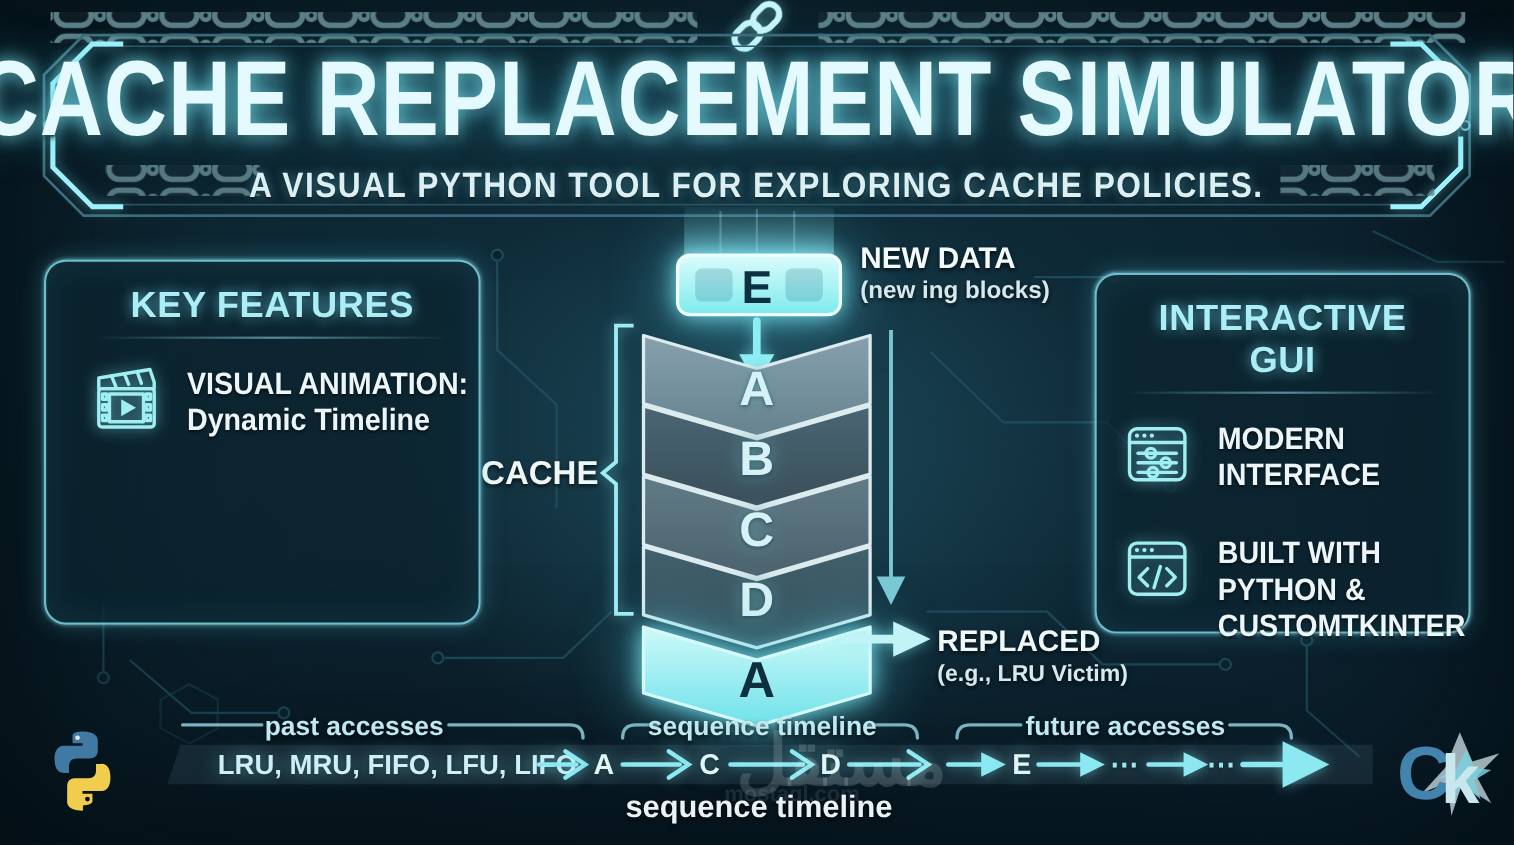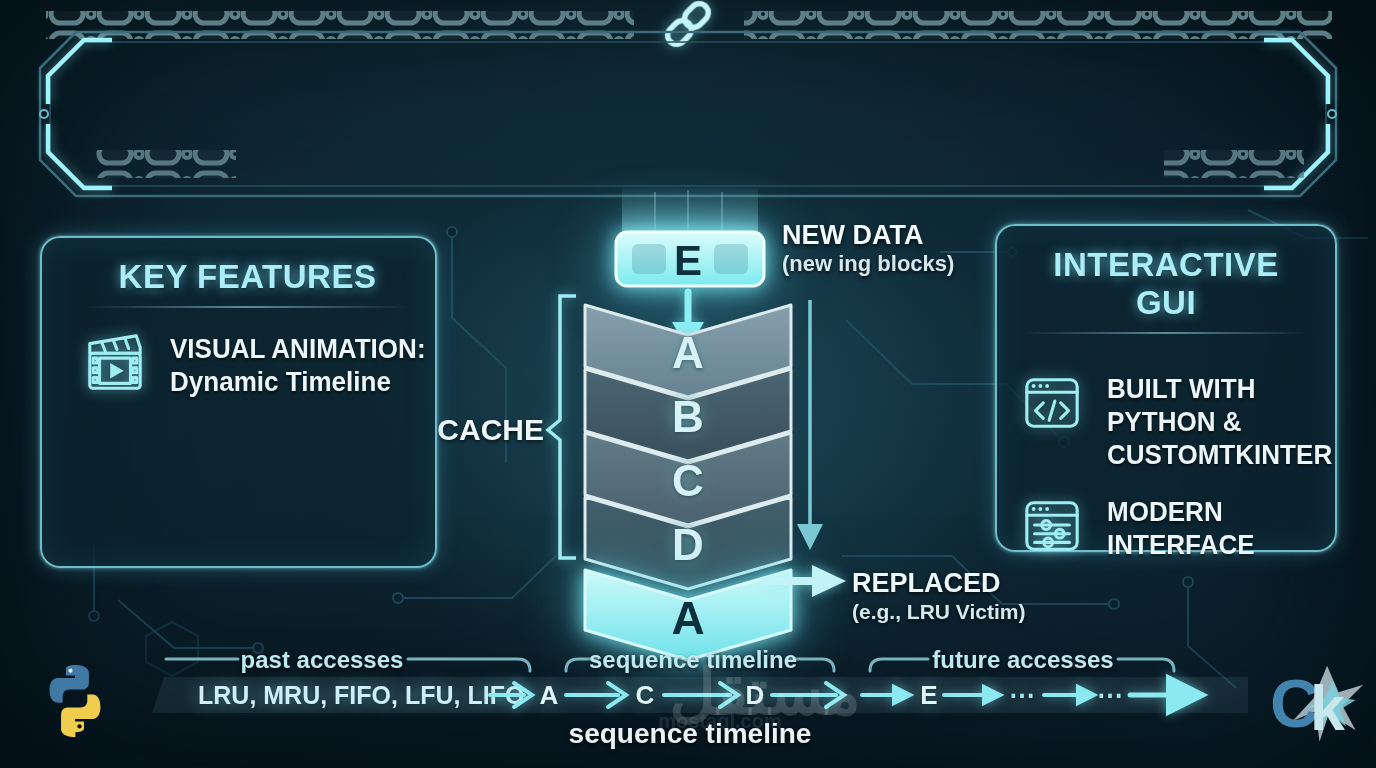--- a/index.html
+++ b/index.html
@@ -25,21 +25,21 @@
     text-shadow:0 0 18px rgba(125,235,248,.85),0 0 44px rgba(80,205,235,.5),0 3px 4px rgba(0,0,0,.65);}
   .subtitle{margin-top:12px;font-size:32px;font-weight:bold;color:#dcf0f4;letter-spacing:1.5px;
     transform:scaleX(.9);white-space:nowrap;
     text-shadow:0 0 10px rgba(110,220,240,.45),0 2px 3px rgba(0,0,0,.7);}
 
   .panel{position:absolute;z-index:3;border:2.5px solid rgba(127,217,230,.85);border-radius:20px;
     background:rgba(12,36,48,.78);
     box-shadow:0 0 22px rgba(90,200,225,.28),0 0 4px rgba(150,235,248,.6),inset 0 0 34px rgba(80,190,215,.12);
     padding:14px 22px;box-sizing:border-box;}
   .panel.left{left:40px;top:236px;width:397px;height:332px;padding-left:40px;}
-  .panel.right{left:995px;top:224px;width:342px;height:328px;}
+  .panel.right{left:995px;top:248px;width:342px;height:328px;}
   .panel h2{margin:6px 0 0;text-align:center;font-size:33px;letter-spacing:.5px;color:#aceef8;
     text-shadow:0 0 12px rgba(120,230,245,.75),0 2px 3px rgba(0,0,0,.6);}
   .divider{height:2px;margin:10px 4px 6px;
     background:linear-gradient(90deg,transparent,rgba(150,225,240,.55),transparent);}
   .row{display:flex;align-items:flex-start;gap:24px;margin:24px 2px 0;}
   .row .txt{color:#ecf5f7;font-weight:bold;font-size:28px;line-height:1.18;
     transform:scaleX(.93);transform-origin:left center;white-space:nowrap;
     text-shadow:0 2px 3px rgba(0,0,0,.6);}
   .row svg{flex:0 0 auto;filter:drop-shadow(0 0 7px rgba(130,235,248,.6));}
   .ic{stroke:#9feef2;stroke-width:3.2;fill:none;stroke-linejoin:round;stroke-linecap:round;}
@@ -252,20 +252,24 @@
       <text x="-2" y="70" font-size="72" fill="#4384ae">C</text>
       <text x="40" y="74" font-size="66" fill="#c9e8ee">k</text>
     </g>
 
     <g>
       <text x="765" y="714" font-size="64" text-anchor="middle" fill="rgba(235,245,248,0.17)">مستقل</text>
       <text x="720" y="728" font-size="20" text-anchor="middle" fill="rgba(235,245,248,0.10)">mostaql.com</text>
     </g>
   </svg>
 
+  <div class="title-wrap">
+    <div class="title">CACHE REPLACEMENT SIMULATOR</div>
+    <div class="subtitle">A VISUAL PYTHON TOOL FOR EXPLORING CACHE POLICIES.</div>
+  </div>
 
   <div class="panel left">
     <h2>KEY FEATURES</h2>
     <div class="divider"></div>
     <div class="row">
       <svg width="62" height="62" viewBox="0 0 64 64">
         <g class="ic">
           <polygon points="6,22 6,12 54,4 58,16 58,22"></polygon>
           <line x1="18" y1="10" x2="22" y2="20"></line>
             <line x1="30" y1="8" x2="34" y2="18"></line>
@@ -284,41 +288,20 @@
       <div class="txt">
         <div>VISUAL ANIMATION:</div>
         <div>Dynamic Timeline</div>
       </div>
     </div>
   </div>
 
   <div class="panel right">
     <h2>INTERACTIVE GUI</h2>
     <div class="divider"></div>
-    <div class="row" style="margin-top:38px">
-      <svg width="62" height="60" viewBox="0 0 64 62">
-        <g class="ic">
-          <rect x="6" y="8" width="52" height="48" rx="7"></rect>
-          <line x1="6" y1="21" x2="58" y2="21"></line>
-          <polyline points="23,32 15,40 23,48"></polyline>
-          <polyline points="41,32 49,40 41,48"></polyline>
-          <line x1="29" y1="50" x2="35" y2="30"></line>
-        </g>
-        <g fill="#9feef2">
-            <circle cx="13" cy="14.5" r="2"></circle>
-            <circle cx="20" cy="14.5" r="2"></circle>
-            <circle cx="27" cy="14.5" r="2"></circle>
-          </g>
-      </svg>
-      <div class="txt">
-        <div>BUILT WITH</div>
-        <div>PYTHON &amp;</div>
-        <div>CUSTOMTKINTER</div>
-      </div>
-    </div>
     <div class="row">
       <svg width="62" height="60" viewBox="0 0 64 62">
         <g class="ic">
           <rect x="6" y="8" width="52" height="48" rx="7"></rect>
           <line x1="6" y1="21" x2="58" y2="21"></line>
           <line x1="14" y1="31" x2="50" y2="31"></line>
             <circle cx="26" cy="31" r="4.5"></circle>
           <line x1="14" y1="40" x2="50" y2="40"></line>
             <circle cx="40" cy="40" r="4.5"></circle>
           <line x1="14" y1="49" x2="50" y2="49"></line>
@@ -328,15 +311,36 @@
             <circle cx="13" cy="14.5" r="2"></circle>
             <circle cx="20" cy="14.5" r="2"></circle>
             <circle cx="27" cy="14.5" r="2"></circle>
           </g>
       </svg>
       <div class="txt">
         <div>MODERN</div>
         <div>INTERFACE</div>
       </div>
     </div>
+    <div class="row" style="margin-top:38px">
+      <svg width="62" height="60" viewBox="0 0 64 62">
+        <g class="ic">
+          <rect x="6" y="8" width="52" height="48" rx="7"></rect>
+          <line x1="6" y1="21" x2="58" y2="21"></line>
+          <polyline points="23,32 15,40 23,48"></polyline>
+          <polyline points="41,32 49,40 41,48"></polyline>
+          <line x1="29" y1="50" x2="35" y2="30"></line>
+        </g>
+        <g fill="#9feef2">
+            <circle cx="13" cy="14.5" r="2"></circle>
+            <circle cx="20" cy="14.5" r="2"></circle>
+            <circle cx="27" cy="14.5" r="2"></circle>
+          </g>
+      </svg>
+      <div class="txt">
+        <div>BUILT WITH</div>
+        <div>PYTHON &amp;</div>
+        <div>CUSTOMTKINTER</div>
+      </div>
+    </div>
   </div>
 
 </div>
 
 </body></html>

